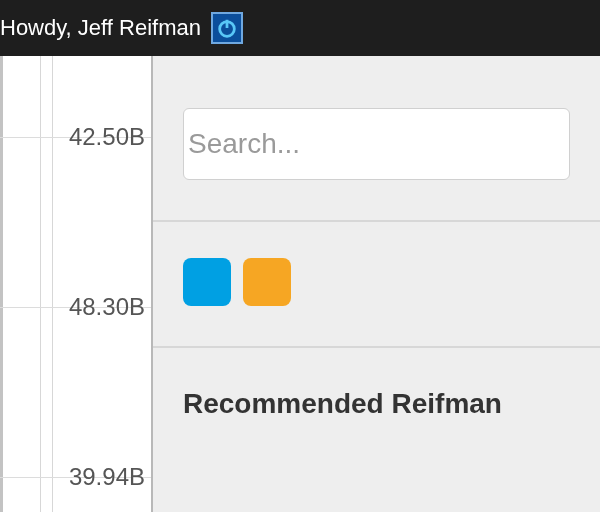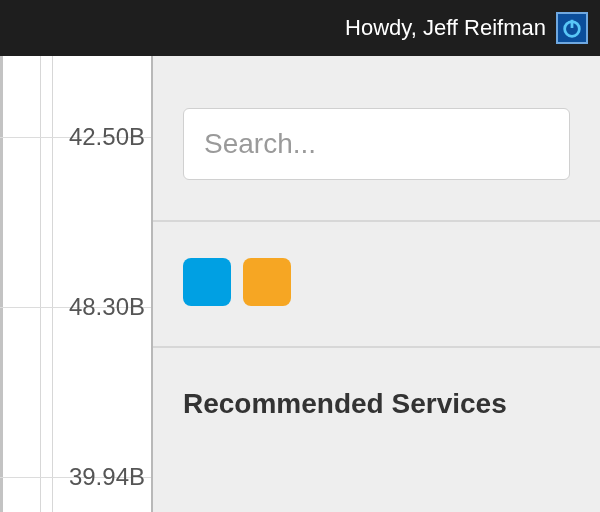--- a/index.html
+++ b/index.html
@@ -6,21 +6,21 @@
   html, body { width: 600px; height: 512px; overflow: hidden; font-family: -apple-system, BlinkMacSystemFont, "Segoe UI", Helvetica, Arial, sans-serif; background: #f1f1f1; }
   
   .topbar {
     position: absolute;
     top: 0; left: 0; right: 0;
     height: 56px;
     background: #1e1e1e;
     color: #fff;
     display: flex;
     align-items: center;
-    justify-content: flex-end;
+    justify-content: flex-start;
     padding-right: 12px;
     font-size: 22px;
   }
   .topbar .greet { margin-right: 10px; }
   .topbar .power {
     width: 32px; height: 32px;
     background: #0b4e9b;
     border: 2px solid #6fa8e0;
     display: flex;
     align-items: center;
@@ -78,21 +78,21 @@
   .panel.recommend { padding-top: 40px; border-bottom: none; }
   
   .search-input {
     width: 100%;
     height: 72px;
     border: 1px solid #d0d0d0;
     border-radius: 6px;
     background: #fff;
     font-size: 28px;
     color: #888;
-    padding: 0 20px;
+    padding: 0 4px;
     outline: none;
   }
   .search-input::placeholder { color: #9a9a9a; }
   
   .swatches { display: flex; gap: 12px; }
   .swatch {
     width: 48px; height: 48px;
     border-radius: 8px;
   }
   
@@ -139,17 +139,17 @@
     </div>
 
     <div class="panel colors">
       <div class="swatches">
         <div class="swatch" style="background:#00a0e3"></div>
         <div class="swatch" style="background:#f6a623"></div>
       </div>
     </div>
 
     <div class="panel recommend">
-      <div class="rec-title">Recommended Services</div>
+      <div class="rec-title">Recommended Reifman</div>
     </div>
 
   </div>
 </div>
 
 </body></html>

